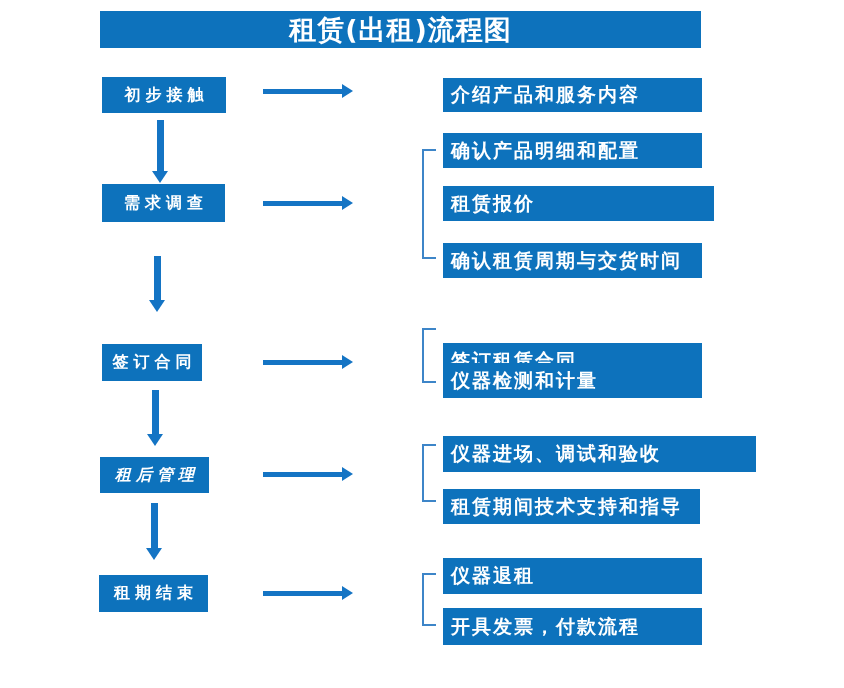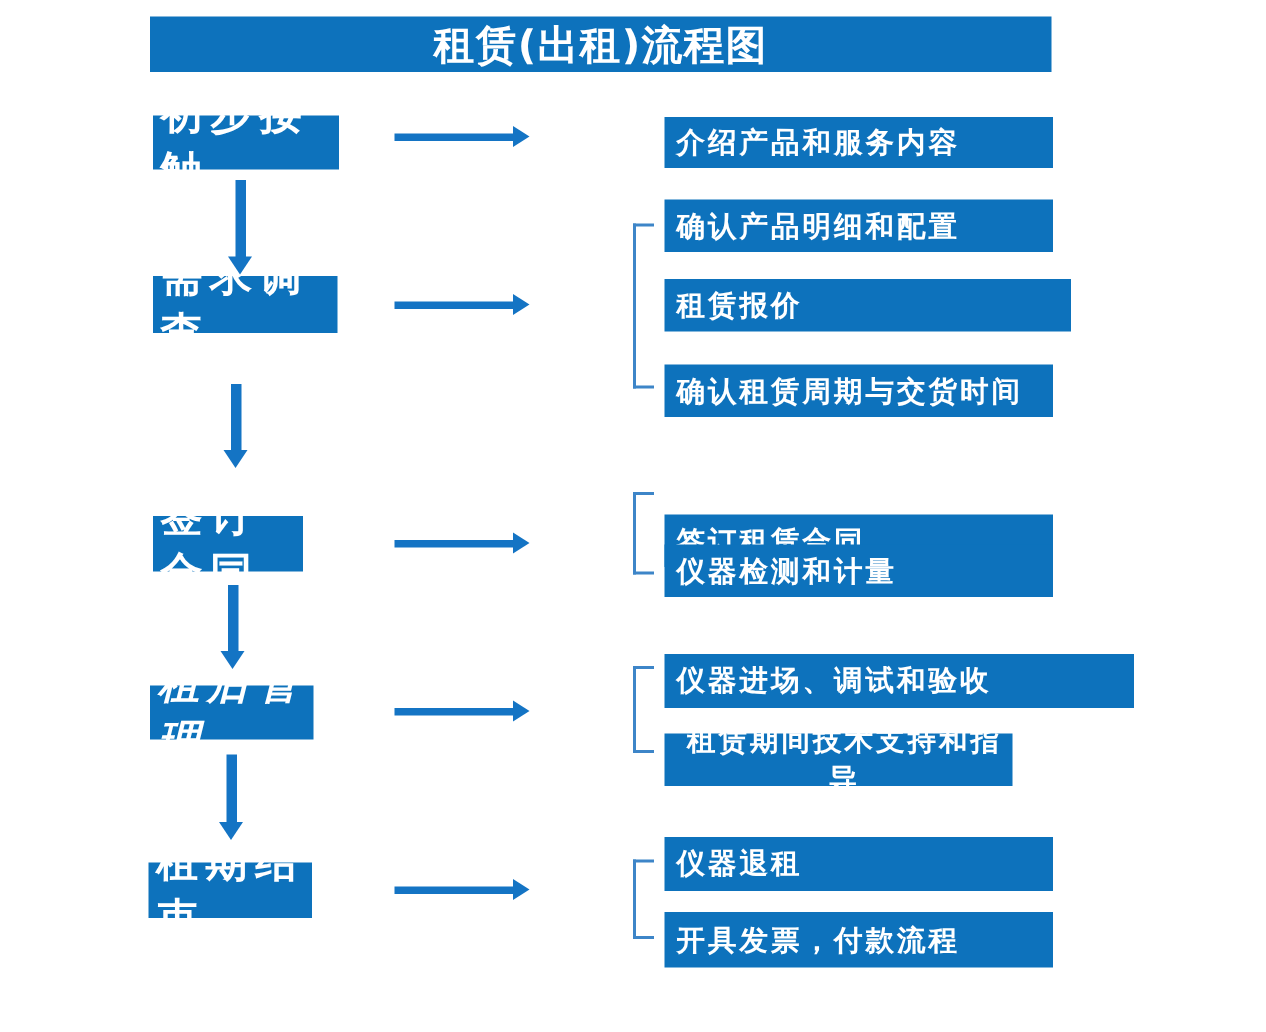--- a/index.html
+++ b/index.html
@@ -30,21 +30,21 @@
     position: absolute;
     background: var(--box, #0d72bc);
     color: var(--text, #ffffff);
     font-weight: bold;
     display: flex;
     align-items: center;
     box-sizing: border-box;
   }
   .lbox {
     justify-content: center;
-    font-size: 28px;
+    font-size: 16px;
     letter-spacing: 5px;
     padding-left: 5px; 
   }
   .rbox {
     justify-content: flex-start;
     padding-left: 8px;
     font-size: 19px;
     letter-spacing: 2px;
   }
   .harrow { position: absolute; height: 14px; }
@@ -143,18 +143,18 @@
   <div class="box rbox" style="left:443px; top:78px;  width:259px; height:34px;">介绍产品和服务内容</div>
 
   <div class="box rbox" style="left:443px; top:133px; width:259px; height:35px;">确认产品明细和配置</div>
   <div class="box rbox" style="left:443px; top:186px; width:271px; height:35px;">租赁报价</div>
   <div class="box rbox" style="left:443px; top:243px; width:259px; height:35px;">确认租赁周期与交货时间</div>
 
   <div class="box rbox" style="left:443px; top:313px; width:259px; height:35px;margin-top:30px;">签订租赁合同</div>
   <div class="box rbox" style="left:443px; top:363px; width:259px; height:35px;">仪器检测和计量</div>
 
   <div class="box rbox" style="left:443px; top:436px; width:313px; height:36px;">仪器进场、调试和验收</div>
-  <div class="box rbox" style="left:443px; top:489px; width:232px; height:35px;text-align:center;">租赁期间技术支持和指导</div>
+  <div class="box rbox" style="left:443px; top:489px; width:257px; height:35px;">租赁期间技术支持和指导</div>
 
   <div class="box rbox" style="left:443px; top:558px; width:259px; height:36px;">仪器退租</div>
   <div class="box rbox" style="left:443px; top:608px; width:259px; height:37px;">开具发票，付款流程</div>
 
 </div>
 
 </body></html>

